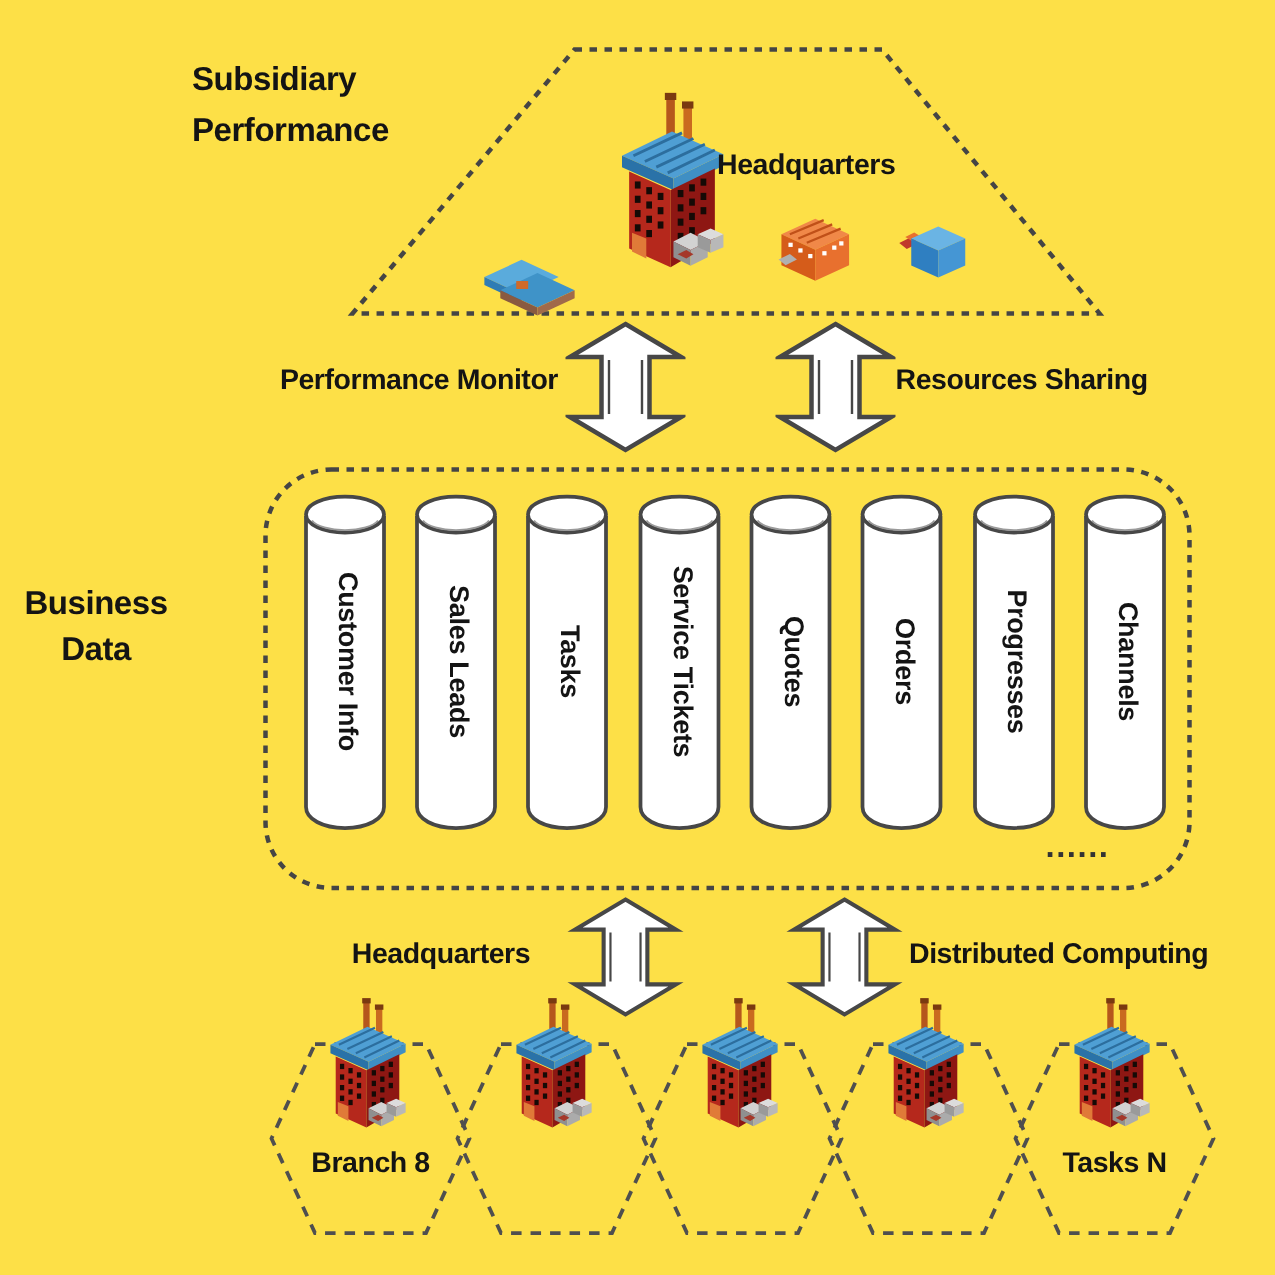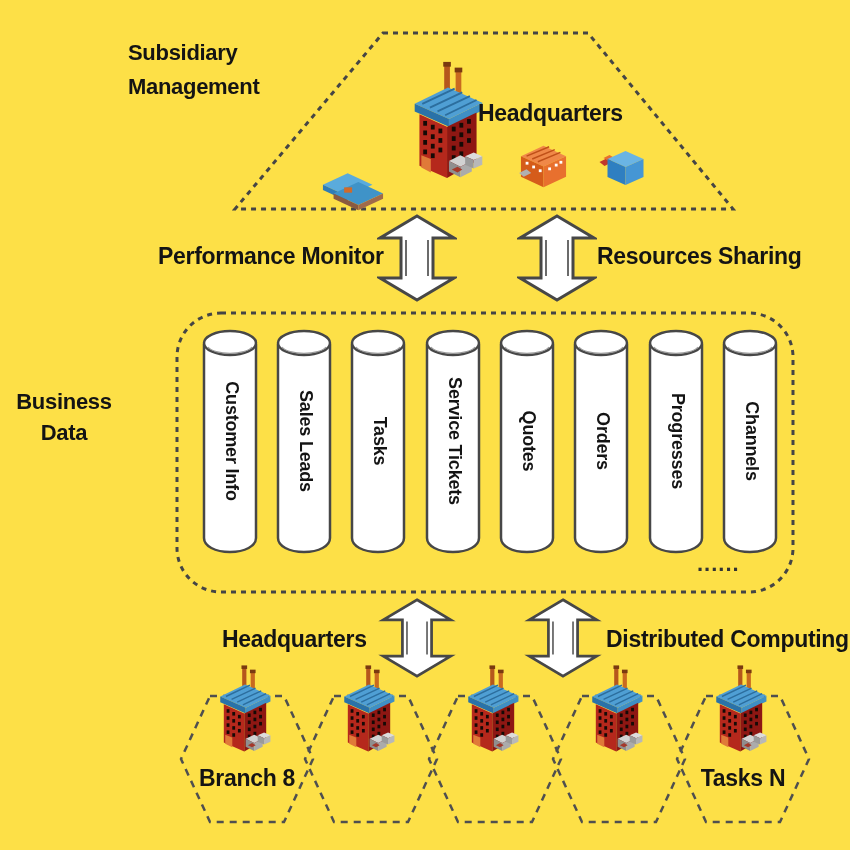--- a/index.html
+++ b/index.html
@@ -11,23 +11,23 @@
     overflow:hidden;
   }
   .layer{position:absolute;left:0;top:0;z-index:0;}
   .label{
     position:absolute;z-index:2;
     color:#141414;font-weight:bold;
     letter-spacing:-0.3px;
     white-space:nowrap;
   }
   .lbl-22{font-size:22px;line-height:34px;}
-  .lbl-19{font-size:23px;}
+  .lbl-19{font-size:19px;}
   .center{text-align:center;}
-  .right{}
+  .right{text-align:right;}
   .cyl-label{
     position:absolute;z-index:2;
     width:200px;height:24px;
     transform:rotate(90deg);
     text-align:center;
     color:#141414;font-weight:bold;font-size:18px;
     letter-spacing:-0.2px;white-space:nowrap;
   }
   .ellipsis{
     position:absolute;z-index:2;
@@ -170,21 +170,21 @@
       <use href="#factory" x="213" y="664" width="64" height="89"></use>
       <use href="#factory" x="337" y="664" width="64" height="89"></use>
       <use href="#factory" x="461" y="664" width="64" height="89"></use>
       <use href="#factory" x="585" y="664" width="64" height="89"></use>
       <use href="#factory" x="709" y="664" width="64" height="89"></use>
     </g>
   </svg>
 
   <div class="label lbl-22" style="left:128px;top:36px;">
     <div>Subsidiary</div>
-    <div>Management</div>
+    <div>Performance</div>
   </div>
 
   <div class="label lbl-19" style="left:478px;top:100px;">Headquarters</div>
 
   <div class="label lbl-19 right" style="left:158px;top:243px;width:214px;">Performance Monitor</div>
 
   <div class="label lbl-22 center" style="left:8px;top:386px;width:112px;line-height:31px;">
     <div>Business</div>
     <div>Data</div>
   </div>

